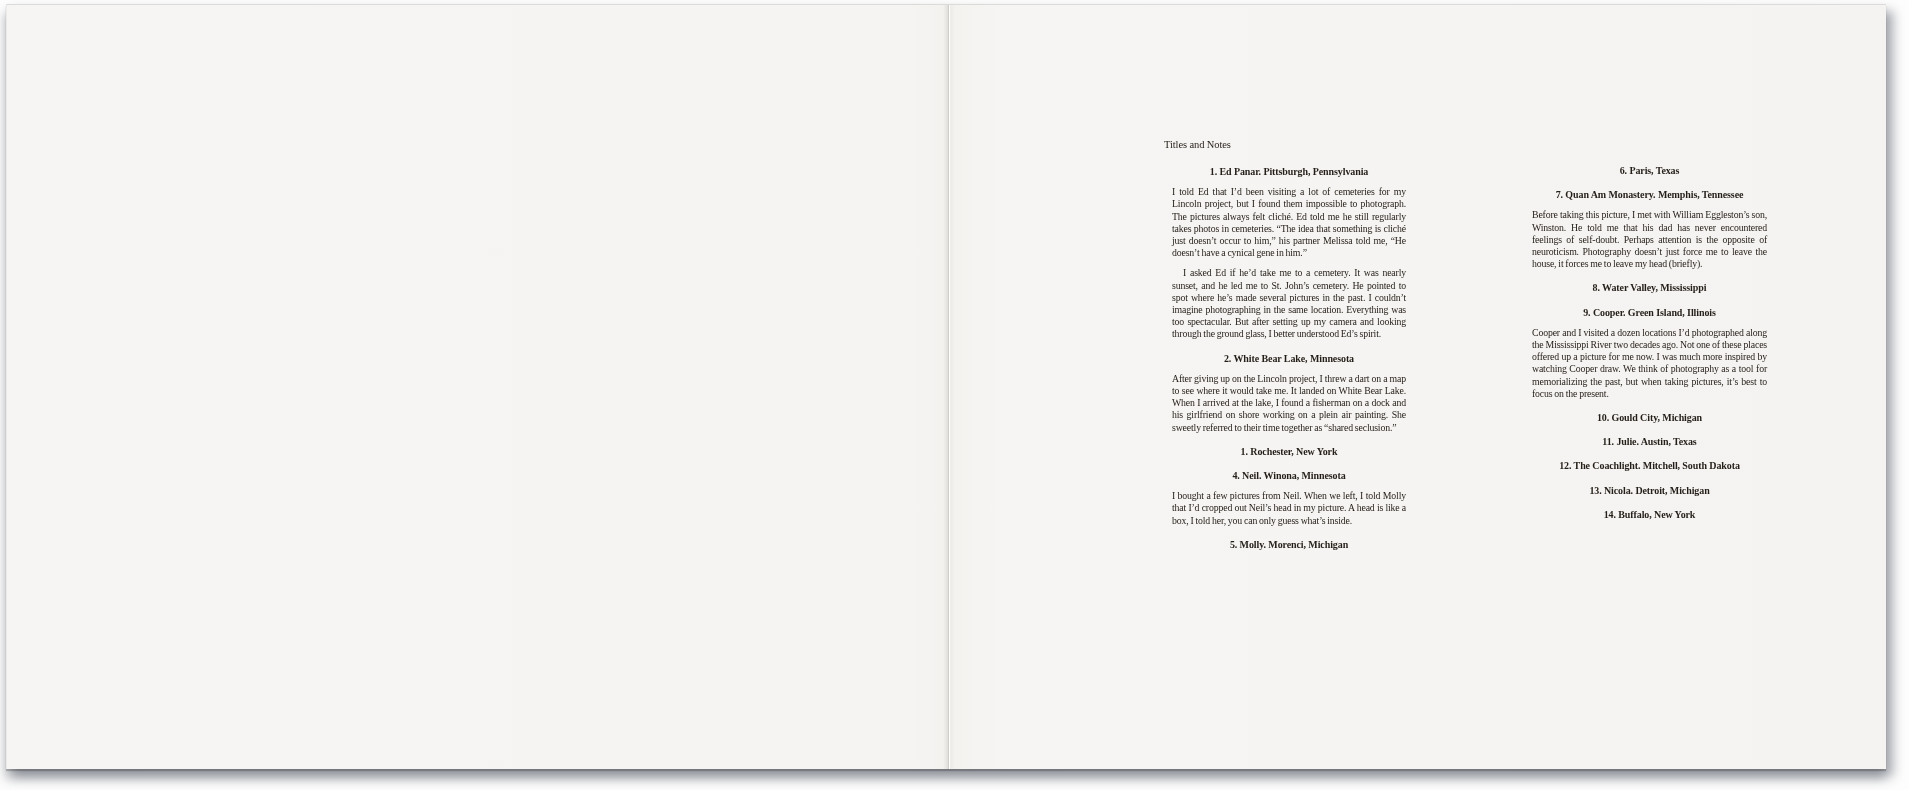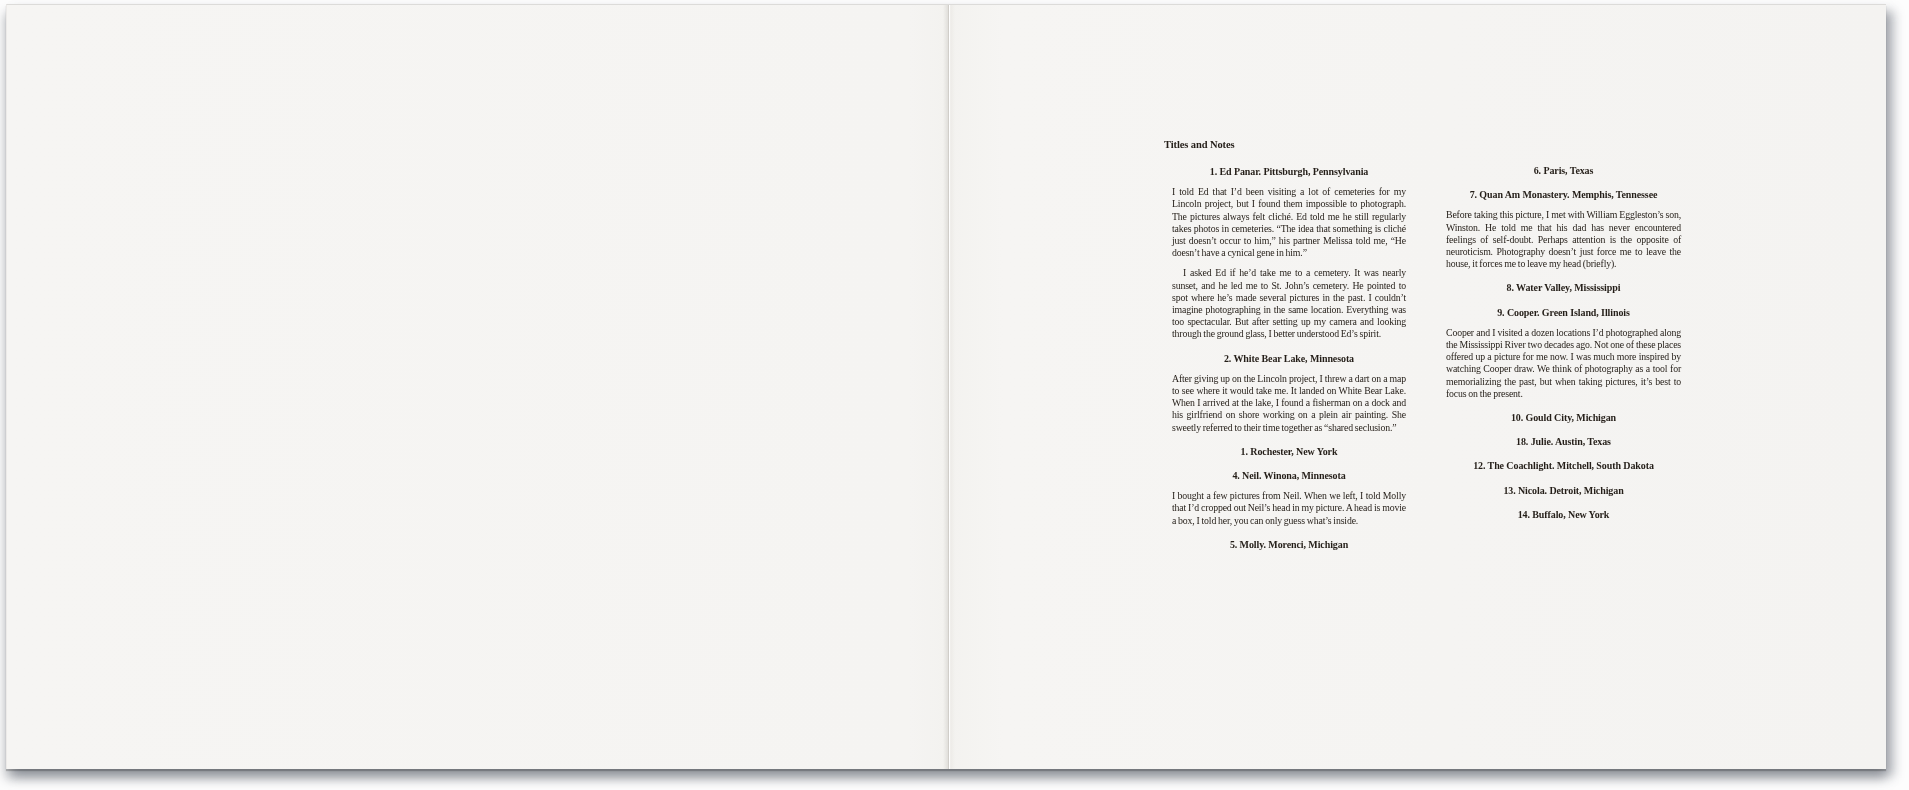--- a/index.html
+++ b/index.html
@@ -47,23 +47,23 @@
       #ccc9c4 48%,
       #ffffff 54%,
       rgba(236,234,230,0.85) 64%,
       rgba(125,120,110,0) 100%);
   }
   .col {
     position: absolute;
     color: #241e18;
   }
   .col-a { left: 1157px; top: 133px; width: 250px; }
-  .col-b { left: 1431px; top: 160px; width: 251px; }
+  .col-b { left: 1517px; top: 160px; width: 251px; }
   .doc-title {
-    font-weight: 700;
+    font-weight: 400;
     font-size: 10.5px;
     line-height: 13px;
     letter-spacing: -0.1px;
     margin: 0 0 15px 0;
   }
   .note-block { margin-top: 12px; }
   .col .note-block:first-of-type { margin-top: 0; }
   .note-heading {
     font-weight: 700;
     font-size: 10px;
@@ -105,21 +105,21 @@
         <p class="note-heading">2. White Bear Lake, Minnesota</p>
         <p class="note-para">After giving up on the Lincoln project, I threw a dart on a map to see where it would take me. It landed on White Bear Lake. When I arrived at the lake, I found a fisherman on a dock and his girlfriend on shore working on a plein air painting. She sweetly referred to their time together as “shared seclusion.”</p>
       </div>
 
       <div class="note-block">
         <p class="note-heading">1. Rochester, New York</p>
       </div>
 
       <div class="note-block">
         <p class="note-heading">4. Neil. Winona, Minnesota</p>
-        <p class="note-para">I bought a few pictures from Neil. When we left, I told Molly that I’d cropped out Neil’s head in my picture. A head is movie a box, I told her, you can only guess what’s inside.</p>
+        <p class="note-para">I bought a few pictures from Neil. When we left, I told Molly that I’d cropped out Neil’s head in my picture. A head is like a box, I told her, you can only guess what’s inside.</p>
       </div>
 
       <div class="note-block">
         <p class="note-heading">5. Molly. Morenci, Michigan</p>
       </div>
     </div>
 
     <div class="col col-b">
       <div class="note-block">
         <p class="note-heading">6. Paris, Texas</p>
@@ -137,21 +137,21 @@
       <div class="note-block">
         <p class="note-heading">9. Cooper. Green Island, Illinois</p>
         <p class="note-para">Cooper and I visited a dozen locations I’d photographed along the Mississippi River two decades ago. Not one of these places offered up a picture for me now. I was much more inspired by watching Cooper draw. We think of photography as a tool for memorializing the past, but when taking pictures, it’s best to focus on the present.</p>
       </div>
 
       <div class="note-block">
         <p class="note-heading">10. Gould City, Michigan</p>
       </div>
 
       <div class="note-block">
-        <p class="note-heading">18. Julie. Austin, Texas</p>
+        <p class="note-heading">11. Julie. Austin, Texas</p>
       </div>
 
       <div class="note-block">
         <p class="note-heading">12. The Coachlight. Mitchell, South Dakota</p>
       </div>
 
       <div class="note-block">
         <p class="note-heading">13. Nicola. Detroit, Michigan</p>
       </div>
 

